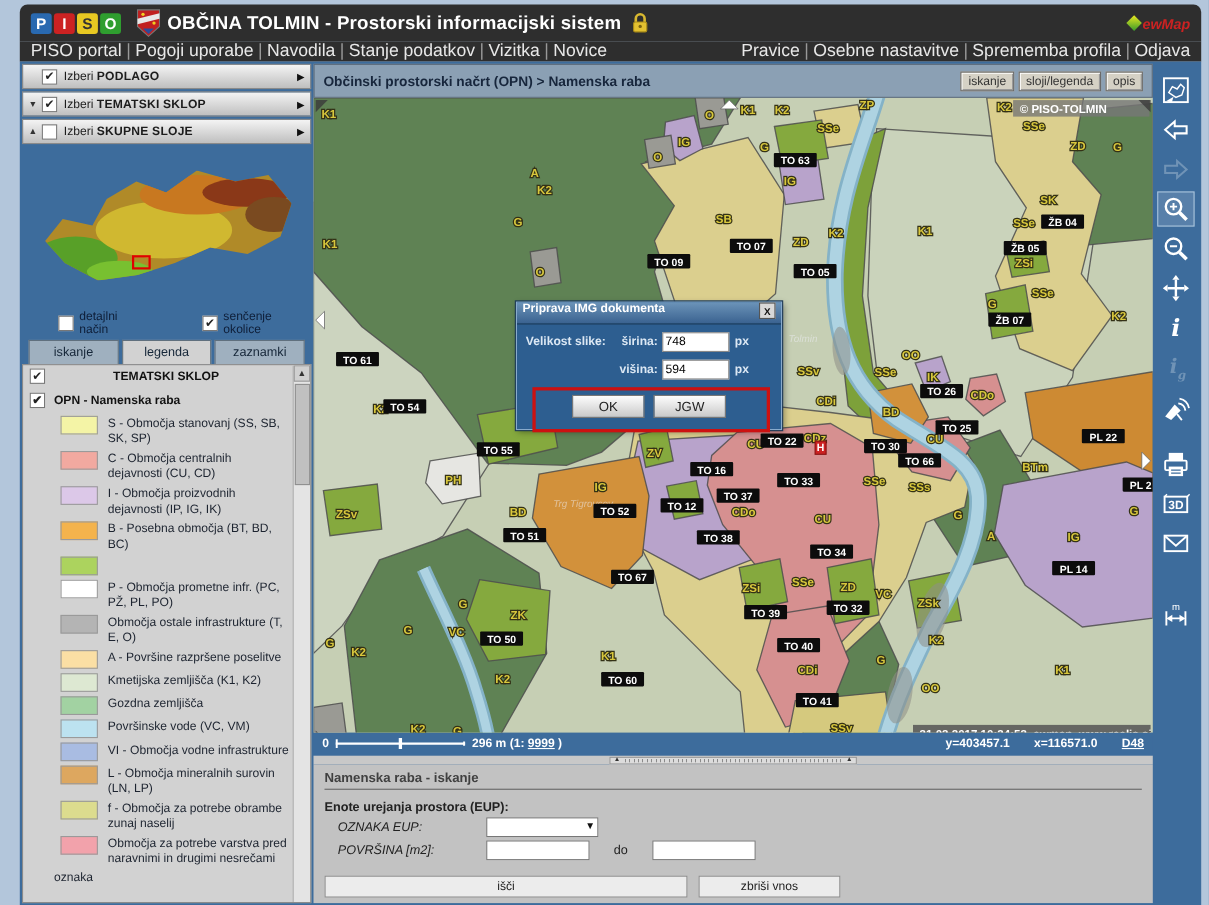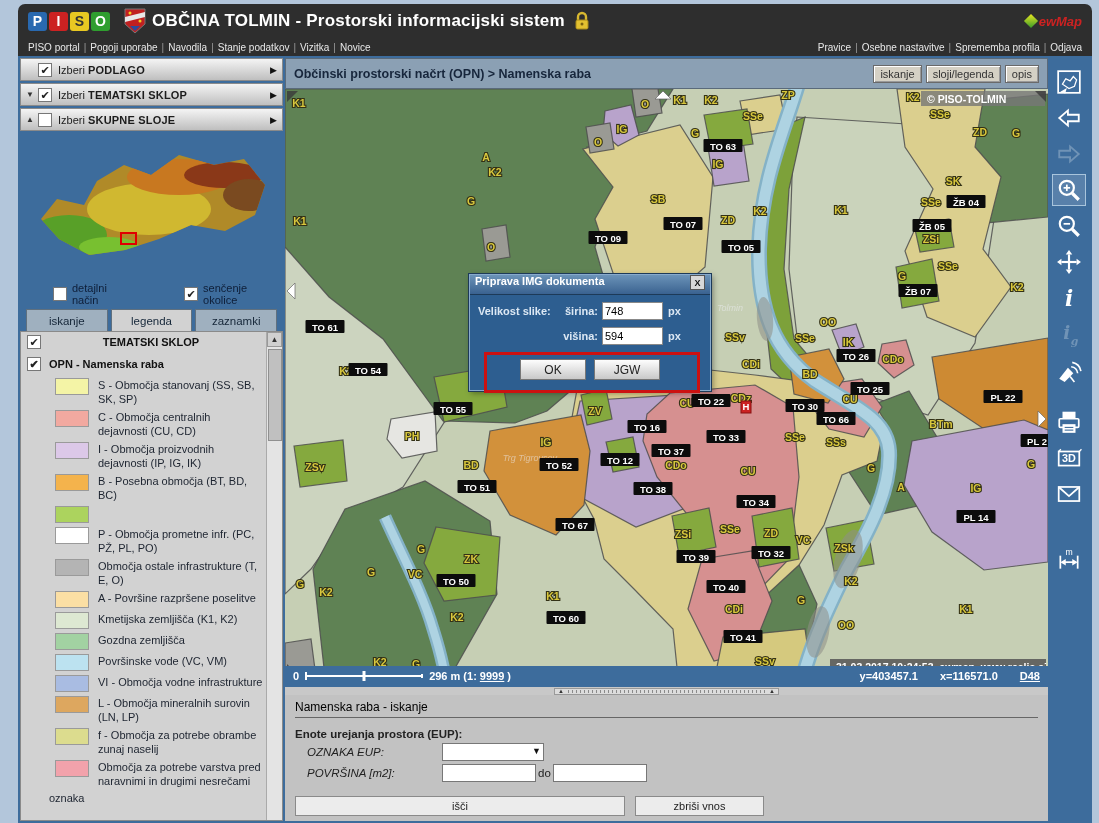--- a/index.html
+++ b/index.html
@@ -7,21 +7,21 @@
   .app{position:absolute;left:18px;top:4px;width:1074px;height:819px;}
   
   .titlebar{height:34px;background:#2e2e2e;border-radius:7px 7px 0 0;display:flex;align-items:center;padding:0 10px;box-sizing:border-box;}
   .piso-logo{display:flex;gap:2px;margin-right:8px;}
   .piso-letter{width:19px;height:19px;border-radius:3px;color:#fff;font-weight:bold;font-size:14px;display:flex;align-items:center;justify-content:center;}
   .crest{margin:0 6px;}
   .app-title{color:#fff;font-size:17px;font-weight:bold;letter-spacing:.2px;}
   .lock{margin-left:8px;}
   .ewmap{margin-left:auto;display:flex;align-items:center;gap:3px;font-weight:bold;font-size:13px;color:#cc2222;font-style:italic;}
   .diamond{width:10px;height:10px;background:linear-gradient(135deg,#e8e820,#3a9a2a);transform:rotate(45deg);}
-  .menubar{height:18px;background:#2e2e2e;display:flex;align-items:center;padding:0 10px;font-size:10px;}
+  .menubar{height:18px;background:#2e2e2e;display:flex;align-items:center;padding:0 10px;font-size:16px;}
   .menu a{color:#e8e8e8;text-decoration:none;}
   .menu .sep{color:#999;margin:0 4px;}
   .menu.right{margin-left:auto;}
   
   .content{height:767px;background:#3d6c9c;display:flex;padding:2px;box-sizing:border-box;}
   
   .sidebar{width:263px;flex:0 0 263px;display:flex;flex-direction:column;}
   .acc{height:21px;margin-bottom:2px;background:linear-gradient(#f4f4f4,#bfbfbf);border:1px solid #8a8a8a;display:flex;align-items:center;padding:0 5px;font-size:11px;color:#1c1c1c;cursor:pointer;}
   .acc .tog{width:12px;font-size:8px;color:#333;}
   .acc .lbl{margin-left:6px;}
@@ -73,29 +73,29 @@
   .statusbar .rt{margin-left:auto;display:flex;gap:22px;align-items:center;}
   .statusbar a{color:#fff;}
   .scalebar{margin:0 6px;}
   
   .splitter{height:8px;background:#c8c8c8;display:flex;align-items:center;justify-content:center;}
   .handle{width:225px;height:7px;background:#dcdcdc;border:1px solid #999;display:flex;align-items:center;justify-content:space-between;padding:0 3px;box-sizing:border-box;cursor:row-resize;}
   .handle .dots{flex:1;height:3px;margin:0 4px;background:repeating-linear-gradient(90deg,#8a8a8a 0 1px,transparent 1px 4px);}
   .handle .tri{font-size:6px;color:#333;line-height:6px;}
   
   .searchpanel{flex:1;background:#c2c2c2;padding:5px 10px;box-sizing:border-box;font-size:11.5px;color:#222;}
-  .sp-title{font-weight:normal;color:#000000;font-size:12px;}
+  .sp-title{font-weight:bold;color:#404040;font-size:12px;}
   .sp-rule{border:none;border-top:1px solid #666;margin:3px 0 10px 0;}
   .sp-section{font-weight:bold;margin-bottom:3px;}
   .sp-row{display:flex;align-items:center;margin:3px 0 3px 12px;}
   .sp-row .flabel{font-style:italic;width:135px;}
   .selbox{width:100px;height:16px;background:#fff;border:1px solid #777;position:relative;cursor:pointer;}
   .selbox .dar{position:absolute;right:2px;top:2px;font-size:9px;color:#111;}
   .sp-row input{width:88px;height:14px;border:1px solid #777;font-size:11px;font-family:"Liberation Sans",sans-serif;}
-  .sp-row .do{margin:0 2px;text-align:center;}
+  .sp-row .do{margin:0 22px;text-align:center;}
   .sp-btnrow{display:flex;gap:10px;margin-top:14px;}
   .sp-btn{height:20px;background:#ececec;border:1px solid #8a8a8a;font-size:11px;color:#222;cursor:pointer;font-family:"Liberation Sans",sans-serif;}
   .sp-btn.wide{width:330px;}
   .sp-btn.small{width:129px;}
   
   .toolbar{width:42px;flex:0 0 42px;display:flex;flex-direction:column;align-items:center;padding-top:8px;}
   .tool{width:32px;height:30px;margin-bottom:4px;display:flex;align-items:center;justify-content:center;cursor:pointer;border:1px solid transparent;}
   .tool.active{background:rgba(255,255,255,.14);border:1px solid #a8c4dc;}
   .tool.disabled{opacity:.55;cursor:default;}
   .tool.gap1{margin-top:16px;}

